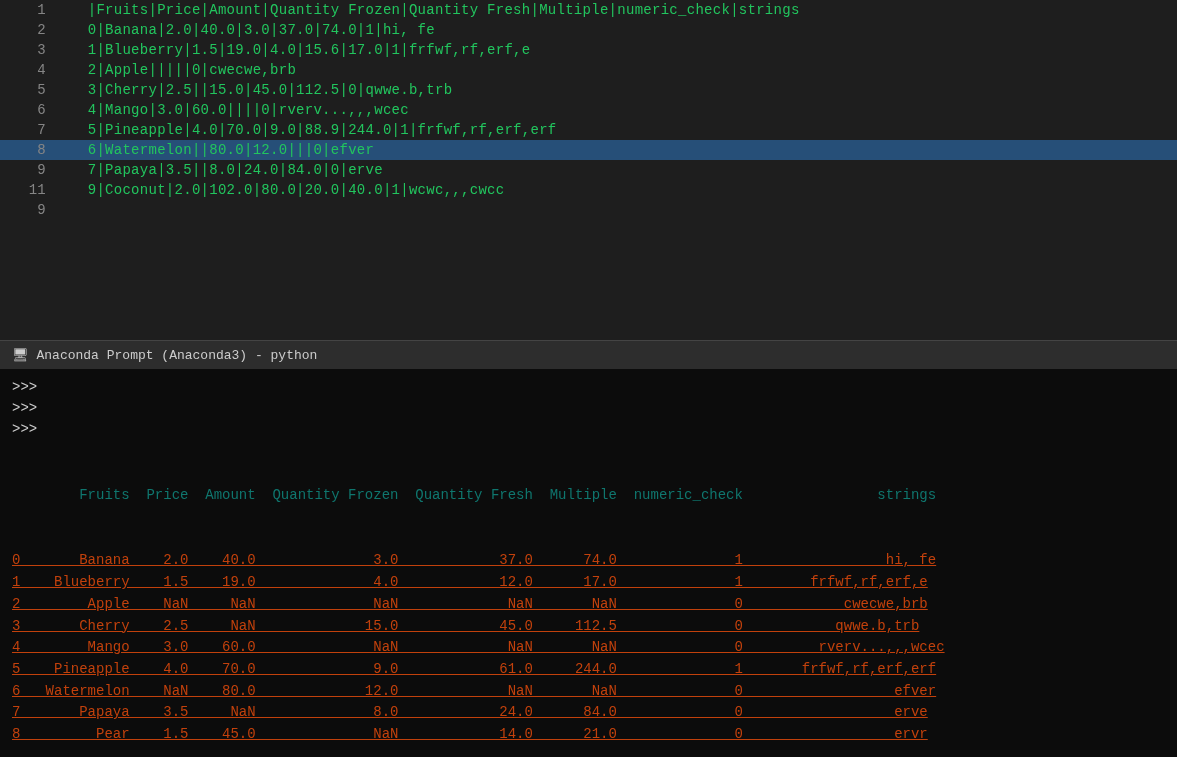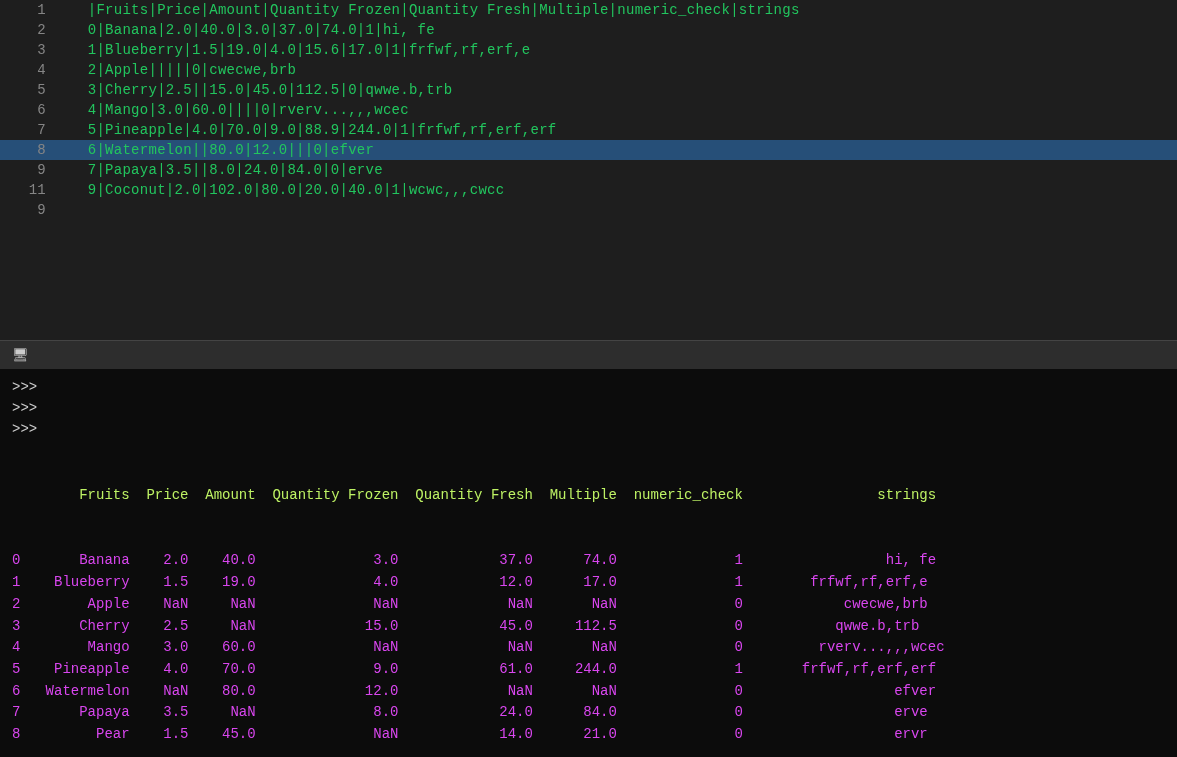--- a/index.html
+++ b/index.html
@@ -76,25 +76,26 @@
     .df-output {
       font-family: 'Consolas', 'Courier New', monospace;
       font-size: 14px;
       color: #cccccc;
       white-space: pre;
       line-height: 1.55;
       margin-top: 2px;
     }
 
     .df-header-row {
-      color: #bef264;
+      color: #0f766e;
     }
 
     .df-data-row {
-      color: #d946ef;
+      color: #c2410c;
+      text-decoration: underline;
     }
   </style>
 </head>
 <body>
 
 <div class="editor-section">
   <div class="editor-lines" id="editor-lines">
       <div class="editor-line">
         <div class="line-num">1</div>
         <div class="line-content">   |Fruits|Price|Amount|Quantity Frozen|Quantity Fresh|Multiple|numeric_check|strings</div>
@@ -137,20 +138,21 @@
       </div>
       <div class="editor-line">
         <div class="line-num">9</div>
         <div class="line-content"></div>
       </div>
     </div>
 </div>
 
 <div class="titlebar">
   <span>🖥</span>
+  <span>Anaconda Prompt (Anaconda3) - python</span>
 </div>
 
 <div class="terminal-section">
   <div id="terminal-prompts">
       <div class="prompt-line">&gt;&gt;&gt;</div>
       <div class="prompt-line">&gt;&gt;&gt;</div>
       <div class="prompt-line">&gt;&gt;&gt;</div>
     </div>
   <div class="df-output">
     <div class="df-header-row" id="df-header">        Fruits  Price  Amount  Quantity Frozen  Quantity Fresh  Multiple  numeric_check                strings</div>

